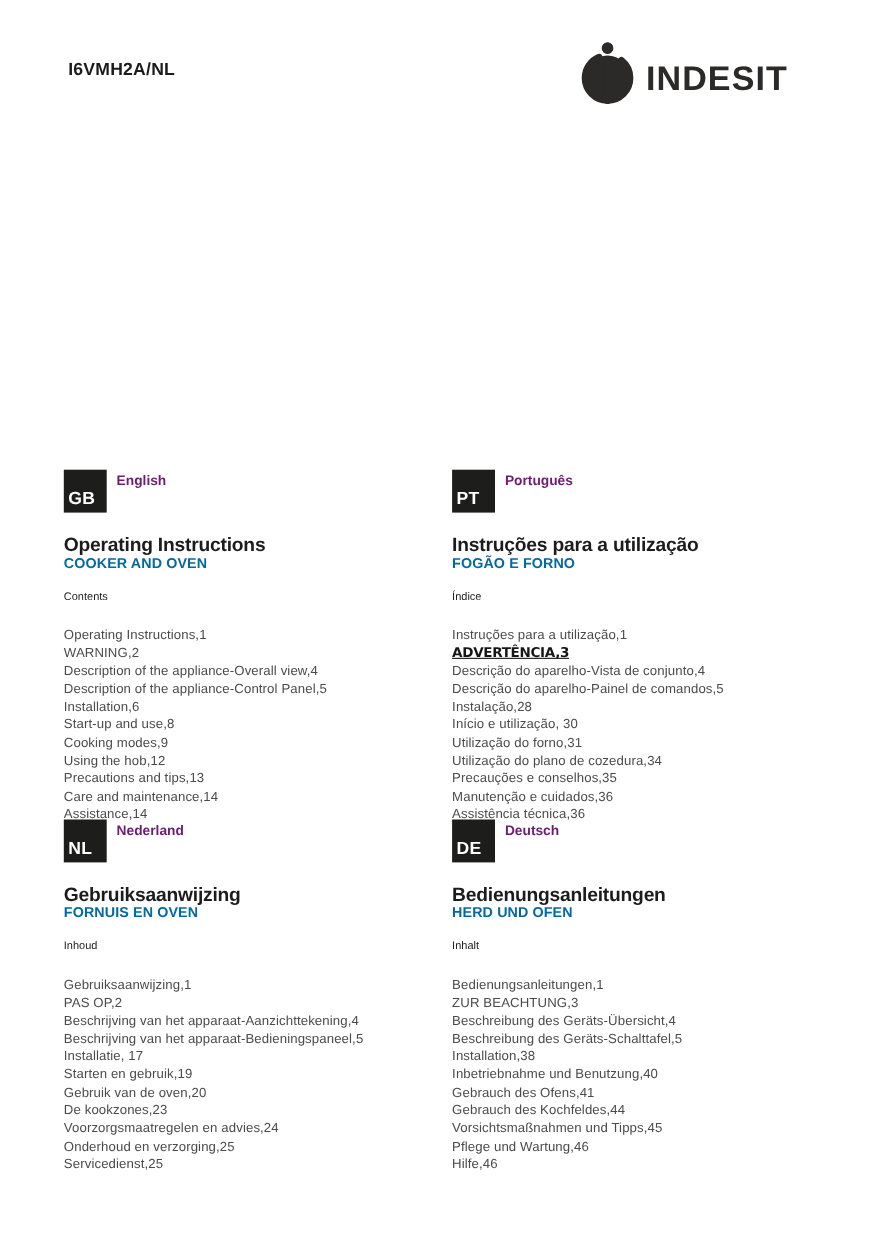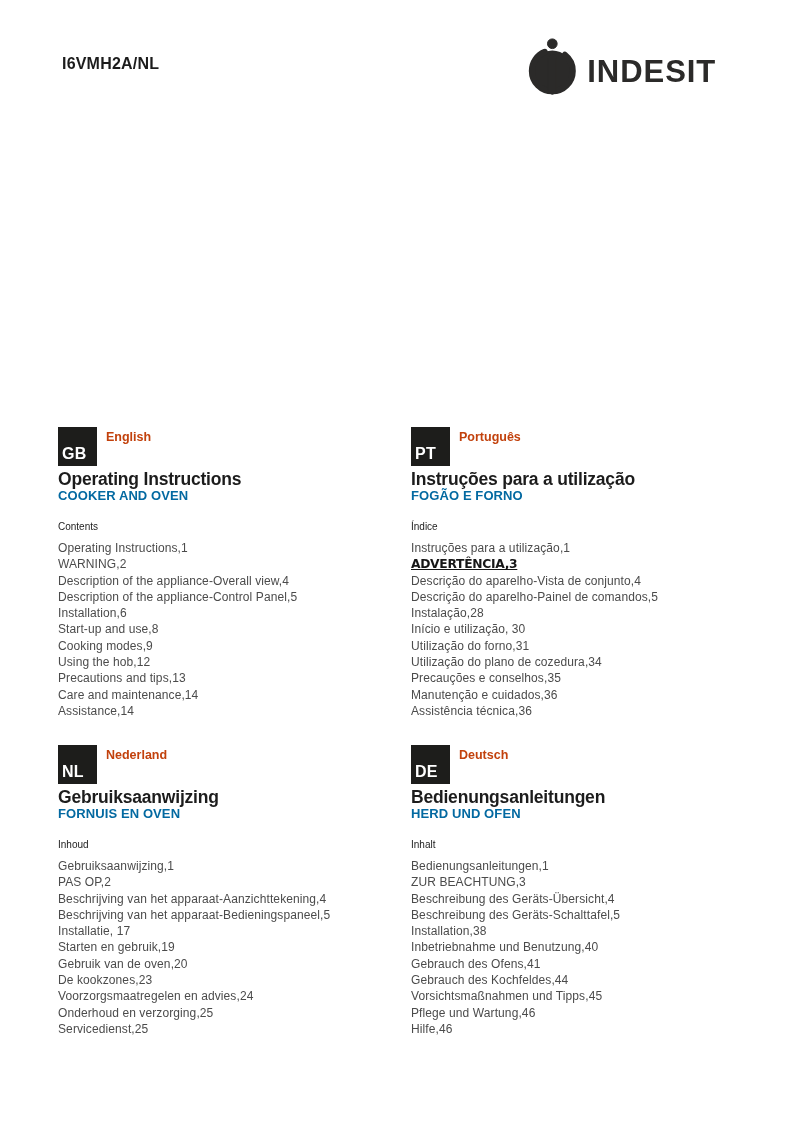--- a/index.html
+++ b/index.html
@@ -40,38 +40,38 @@
 
   .badge-row { display: flex; align-items: flex-start; height: 39px; }
   .badge {
     width: 39px; height: 39px; background: #1d1d1b; color: #ffffff;
     font-weight: bold; font-size: 16px; letter-spacing: 0.3px;
     display: flex; align-items: flex-end;
     padding: 11px 0 3px 4px; box-sizing: border-box;
     flex: 0 0 auto;
   }
   .lang-label {
-    font-weight: bold; font-size: 12.5px; color: #c2410c;
+    font-weight: bold; font-size: 12.5px; color: #701a75;
     margin: 3px 0 0 9px;
   }
 
   .title {
     font-size: 17.5px; line-height: 19px; font-weight: bold;
-    color: #1c1c1c; margin: 4px 0 0; letter-spacing: -0.2px;
+    color: #1c1c1c; margin: 20px 0 0; letter-spacing: -0.2px;
   }
   .subtitle {
     font-size: 13px; line-height: 14px; font-weight: bold;
     color: #0369a1; margin: 0; letter-spacing: 0.1px;
   }
   .toc-heading {
     font-size: 10px; line-height: 14px; font-weight: normal;
     color: #1c1c1c; margin: 17px 0 0;
   }
   .toc {
-    list-style: none; margin: 6px 0 0; padding: 0;
+    list-style: none; margin: 19px 0 0; padding: 0;
     font-size: 12px; line-height: 16.3px; color: #4b4b4b;
     letter-spacing: 0.1px; white-space: nowrap;
   }
   .toc li.emph {
     font-family: "DejaVu Sans", sans-serif;
     font-weight: bold; color: #161616; font-size: 12.3px;
     letter-spacing: -0.3px;
     text-decoration: underline;
   }
 </style>

